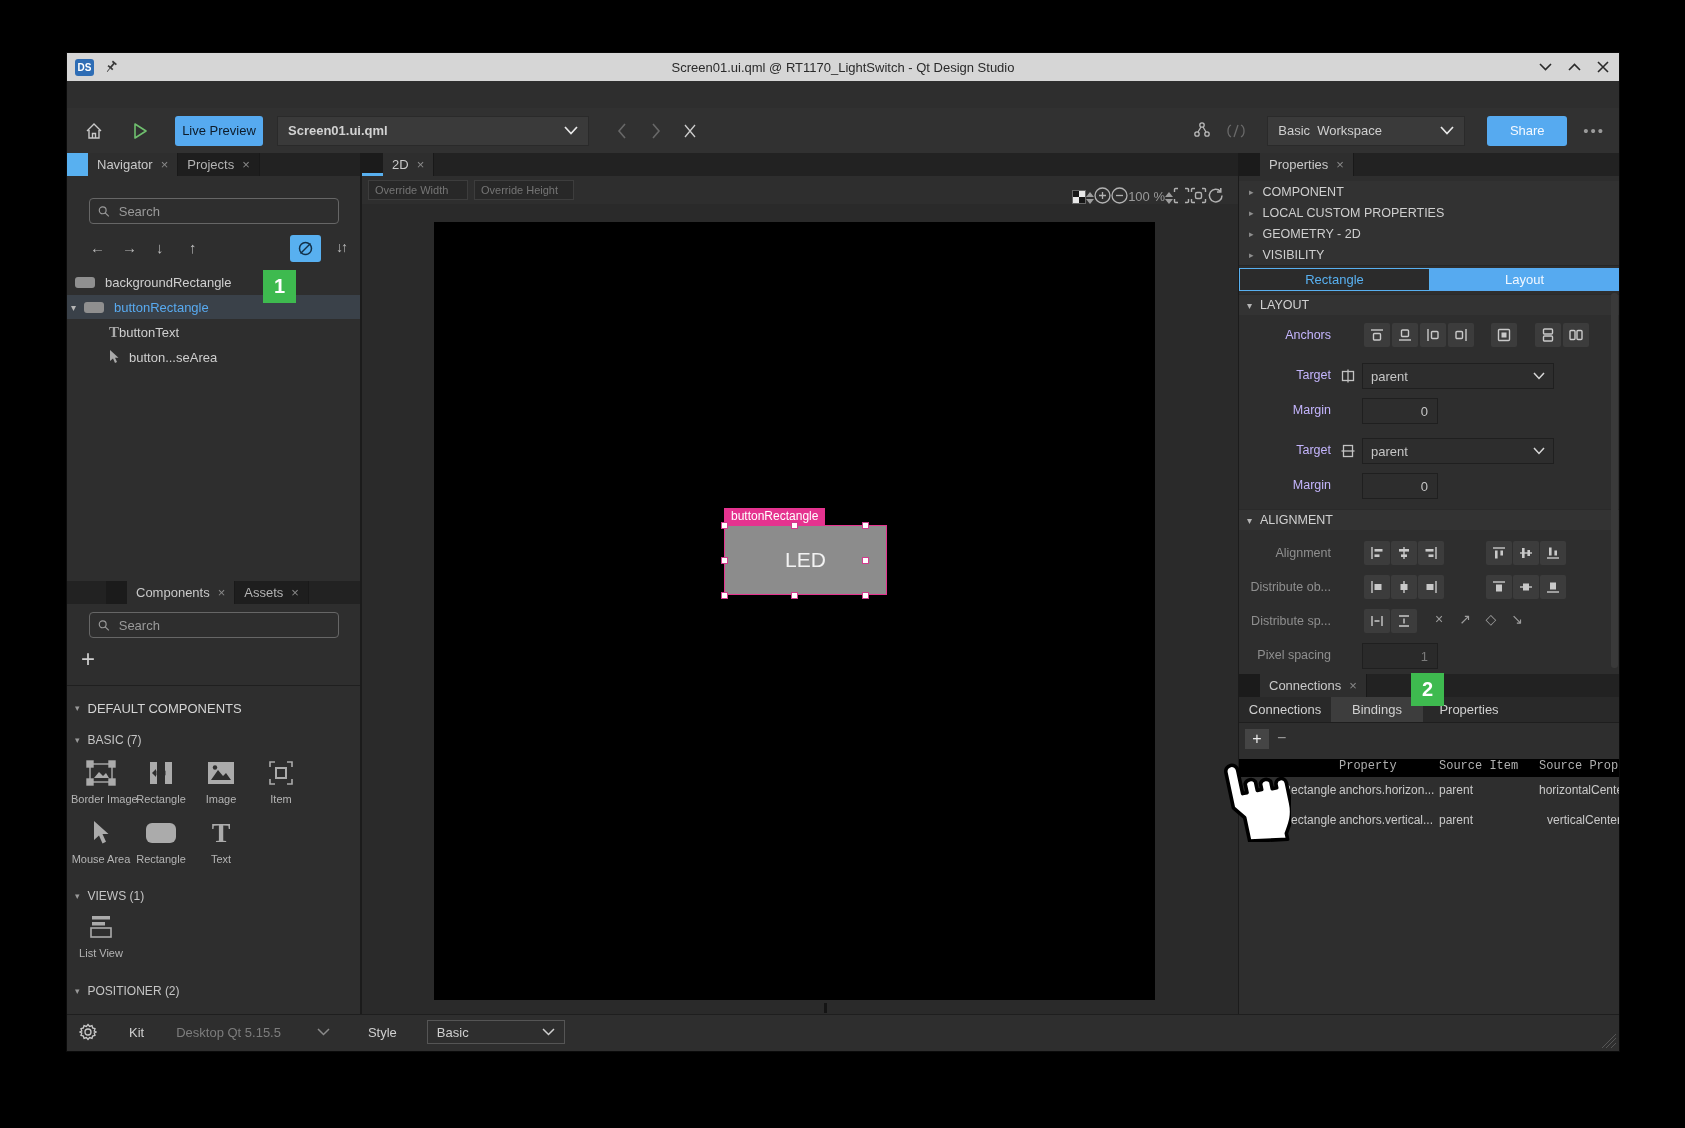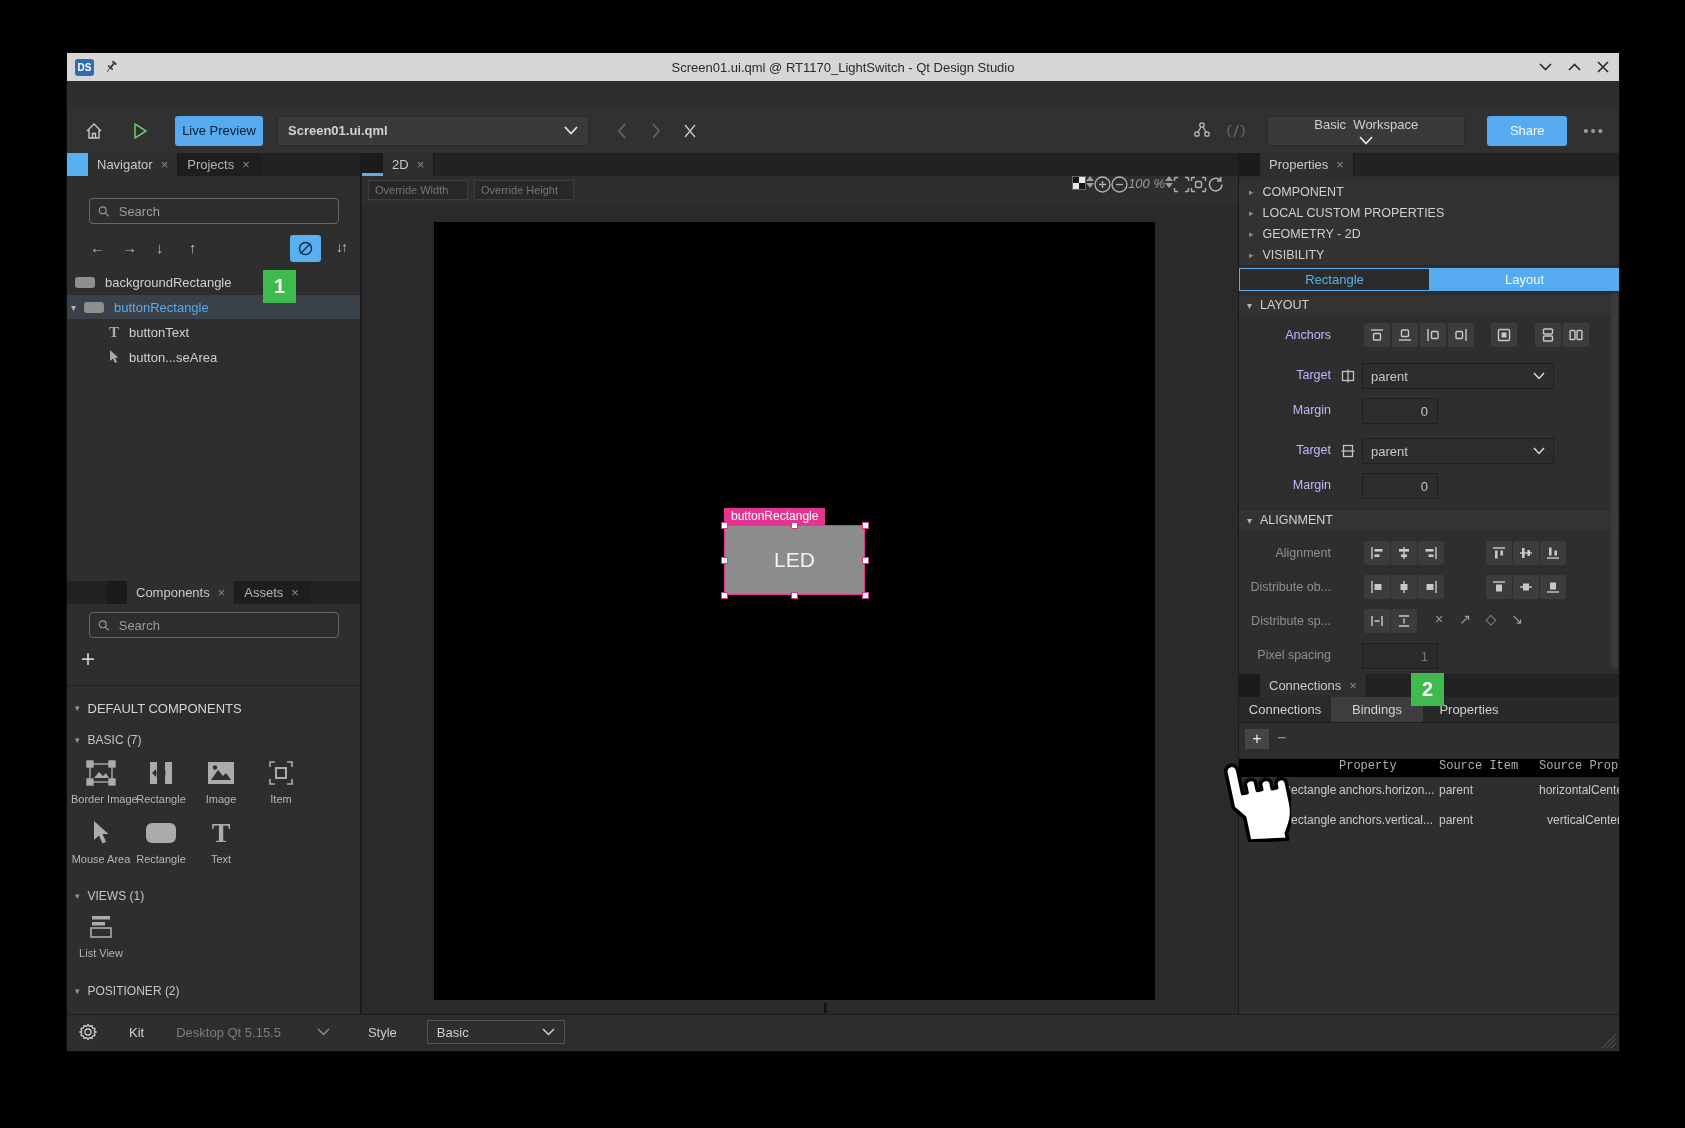--- a/index.html
+++ b/index.html
@@ -17,21 +17,21 @@
   .menu-item{color:#e2e2e2;font-size:13px;padding:0 10px;cursor:default;}
   .menu-item .mn{text-decoration:underline;}
   
   .toolbar{position:absolute;left:0;top:55px;right:0;height:45px;background:#313131;border-bottom:1px solid #1c1c1c;display:flex;align-items:center;}
   .tb-icon{display:flex;align-items:center;justify-content:center;width:34px;height:32px;}
   .btn-blue{background:#56aaf0;color:#0d1b29;font-size:13px;border-radius:3px;display:flex;align-items:center;justify-content:center;}
   .live-preview{width:88px;height:30px;margin-left:18px;}
   .file-combo{width:312px;height:30px;background:#3a3a3a;border:1px solid #2a2a2a;margin-left:14px;display:flex;align-items:center;color:#d2d2d2;font-size:13px;padding:0 10px;box-sizing:border-box;font-weight:bold;}
   .file-combo .spacer{flex:1;}
   .nav-arrow{color:#6d6d6d;font-size:18px;}
-  .ws-combo{width:198px;height:30px;background:#3a3a3a;border:1px solid #2a2a2a;display:flex;align-items:center;color:#cfcfcf;font-size:13px;padding:0 10px;box-sizing:border-box;margin-left:14px;flex-direction:column;}
+  .ws-combo{width:198px;height:30px;background:#3a3a3a;border:1px solid #2a2a2a;display:flex;align-items:center;color:#cfcfcf;font-size:13px;padding:0 10px;box-sizing:border-box;margin-left:14px;}
   .share-btn{width:80px;height:30px;margin-left:22px;color:#f4f9ff;font-size:13px;}
   .more-dots{color:#9a9a9a;font-size:15px;letter-spacing:2px;margin-left:16px;}
   
   .main{position:absolute;left:0;top:100px;right:0;height:864px;display:flex;}
   .left-panel{width:293px;background:#2e2e2e;border-right:2px solid #1b1b1b;position:relative;flex:none;}
   .canvas-panel{flex:1;position:relative;background:#2a2a2a;}
   .right-panel{width:380px;border-left:1px solid #1b1b1b;background:#2e2e2e;position:relative;flex:none;overflow:hidden;}
   
   .tabbar{position:absolute;left:0;right:0;top:0;height:23px;background:#222;display:flex;align-items:stretch;}
   .grip{width:21px;background:#1b1b1b;flex:none;}
@@ -59,30 +59,30 @@
   .hdr .caret{font-size:9px;color:#9a9a9a;}
   .comp-item{position:absolute;width:60px;text-align:center;}
   .comp-item .ic{height:32px;display:flex;align-items:center;justify-content:center;}
   .comp-item .cl{font-size:11px;color:#b5b5b5;margin-top:4px;white-space:nowrap;}
   .divline{position:absolute;left:0;right:0;height:1px;background:#1f1f1f;}
   .plusbtn{position:absolute;left:14px;color:#cfcfcf;font-size:24px;font-weight:300;}
   
   .canvas-toolbar{position:absolute;left:0;right:0;top:23px;height:28px;background:#2e2e2e;border-bottom:1px solid #222;display:flex;align-items:center;}
   .ovr-input{width:100px;height:20px;background:#282828;border:1px solid #3d3d3d;color:#cfcfcf;font-size:11px;padding:0 6px;box-sizing:border-box;margin-left:6px;font-family:"Liberation Sans",sans-serif;outline:none;}
   .ovr-input::placeholder{color:#757575;}
-  .czoom{display:flex;align-items:flex-start;gap:0;position:absolute;right:14px;top:0;height:28px;font-style:italic;}
+  .czoom{display:flex;align-items:flex-end;gap:0;position:absolute;right:14px;top:0;height:28px;}
   .checker{width:12px;height:12px;border:1px solid #666;background:conic-gradient(#e8e8e8 0 25%,#161616 0 50%,#e8e8e8 0 75%,#161616 0);}
   .spin{display:flex;flex-direction:column;gap:2px;}
   .spin .up{width:0;height:0;border-left:4px solid transparent;border-right:4px solid transparent;border-bottom:5px solid #9d9d9d;}
   .spin .dn{width:0;height:0;border-left:4px solid transparent;border-right:4px solid transparent;border-top:5px solid #9d9d9d;}
   .zoom-pct{color:#9a9a9a;font-size:13px;}
   .canvas-view{position:absolute;left:0;right:0;top:51px;bottom:0;background:#2a2a2a;}
   .screen{position:absolute;left:72px;top:18px;width:721px;height:778px;background:#000;}
   .sel-label{position:absolute;left:290px;top:286px;background:#e5338f;color:#fff;font-size:12px;padding:1px 7px 2px;white-space:nowrap;}
-  .sel-rect{position:absolute;left:290px;top:303px;width:141px;height:70px;background:#8c8c8c;border:1px solid #e5338f;box-sizing:border-box;display:flex;align-items:center;justify-content:center;color:#f2f2f2;font-size:21px;}
+  .sel-rect{position:absolute;left:290px;top:303px;width:163px;height:70px;background:#8c8c8c;border:1px solid #e5338f;box-sizing:border-box;display:flex;align-items:center;justify-content:center;color:#f2f2f2;font-size:21px;}
   .handle{position:absolute;width:7px;height:7px;background:#fff;border:1px solid #d23c8e;box-sizing:border-box;}
   .hscroll-tick{position:absolute;left:462px;bottom:4px;width:3px;height:10px;background:#141414;}
   
   .prop-row{position:absolute;left:0;right:0;height:21px;background:#323232;border-bottom:1px solid #262626;display:flex;align-items:center;gap:9px;padding-left:10px;color:#cfcfcf;font-size:12.5px;}
   .prop-row .caret{font-size:9px;color:#8f8f8f;}
   .seg{position:absolute;left:0;right:0;height:23px;display:flex;}
   .seg .l{flex:1;border:1px solid #58b0f0;box-sizing:border-box;background:#2b2b2b;color:#58b0f0;display:flex;align-items:center;justify-content:center;font-size:13px;}
   .seg .r{flex:1;background:#56aaf0;color:#f2f8ff;display:flex;align-items:center;justify-content:center;font-size:13px;}
   .sec-hdr{position:absolute;left:0;right:0;height:20px;background:#333;display:flex;align-items:center;gap:8px;padding-left:8px;color:#d2d2d2;font-size:12.5px;border-top:1px solid #2a2a2a;}
   .frow{position:absolute;left:0;right:0;height:26px;}
@@ -252,21 +252,21 @@
         <span class="rect-ic" style="margin-left:8px;"></span>
         <span style="margin-left:10px;">backgroundRectangle</span>
       </div>
       <div class="tree-row sel" style="top:142px;">
         <span class="caret" style="margin-left:4px;">▾</span>
         <span class="rect-ic" style="margin-left:8px;"></span>
         <span style="margin-left:10px;">buttonRectangle</span>
       </div>
       <div class="tree-row" style="top:167px;">
         <span class="t-ic" style="margin-left:42px;">T</span>
-        <span style="margin-left:10px;text-align:center;">buttonText</span>
+        <span style="text-align:center;">buttonText</span>
       </div>
       <div class="tree-row" style="top:192px;">
         <svg style="margin-left:42px;" width="11" height="14" viewBox="0 0 11 14">
             <path d="M1 0 L1 11 L4 8.5 L6 13 L8 12 L6 7.8 L9.5 7.8 Z" fill="#a9a9a9"></path>
           </svg>
         <span style="margin-left:9px;">button...seArea</span>
       </div>
 
       <div class="tabbar" style="top:428px;padding-left:39px;">
         <div class="grip"></div>

